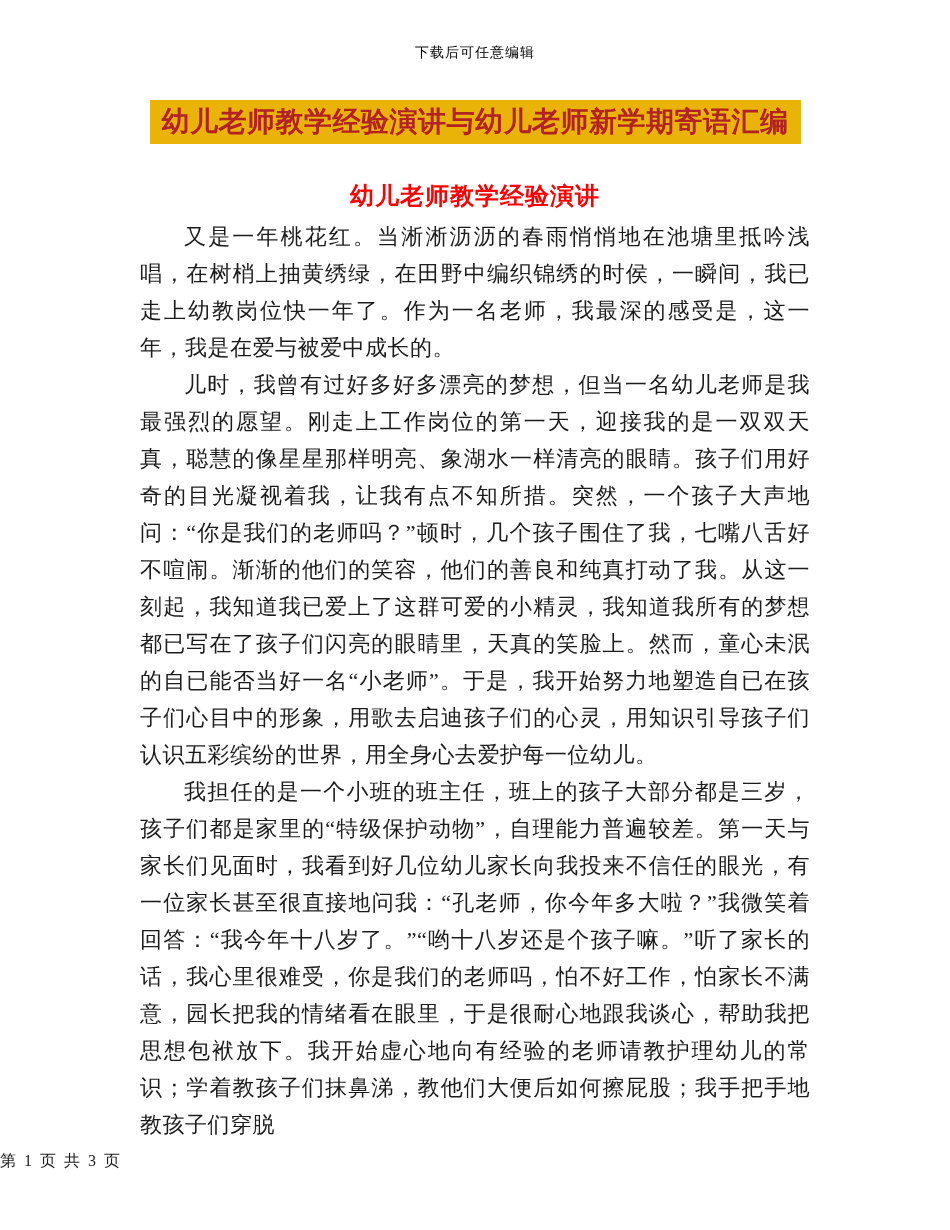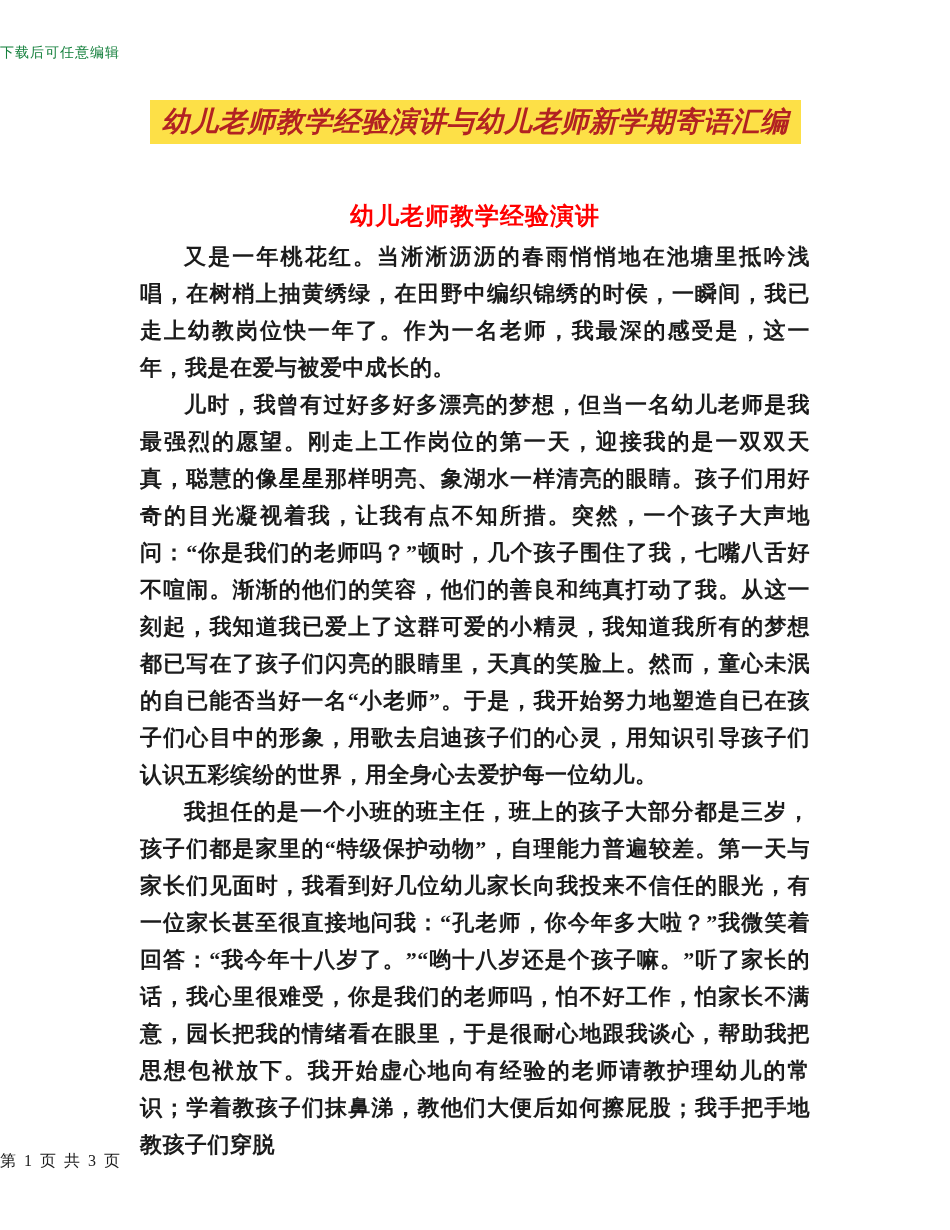--- a/index.html
+++ b/index.html
@@ -10,60 +10,58 @@
   .page {
     position: relative;
     width: 950px;
     height: 1230px;
     background: #ffffff;
     overflow: hidden;
     font-family: "Liberation Serif", "DejaVu Serif", serif;
   }
   .top-note {
     padding-top: 44px;
-    text-align: left;
+    text-align: center;
     font-size: 14px;
     letter-spacing: 1px;
-    color: #15803d;
+    color: #000000;
   }
   .main-title {
     margin-top: 38px;
     text-align: center;
   }
   .main-title .hl {
     display: inline-block;
-    background: #fde047;
+    background: #eab308;
     color: #b22222;
     font-size: 28px;
     font-weight: bold;
     letter-spacing: 0.5px;
     padding: 3px 12px;
-    font-style: italic;
   }
   .section-title {
-    margin-top: 56px;
+    margin-top: 36px;
     margin-bottom: 6px;
     text-align: center;
     color: #ff0000;
     font-size: 24px;
     font-weight: bold;
     letter-spacing: 1px;
   }
   .body-text {
     padding: 0 140px;
     color: #1b1b1b;
   }
   .body-text p {
     margin: 0;
     font-size: 22px;
     line-height: 37px;
     text-indent: 2em;
     text-align: justify;
     letter-spacing: 0.5px;
-    font-weight: bold;
   }
   .page-footer {
     position: absolute;
     left: 0;
     right: 0;
     bottom: 58px;
     text-align: left;
     font-size: 16px;
     letter-spacing: 2px;
     color: #1b1b1b;

